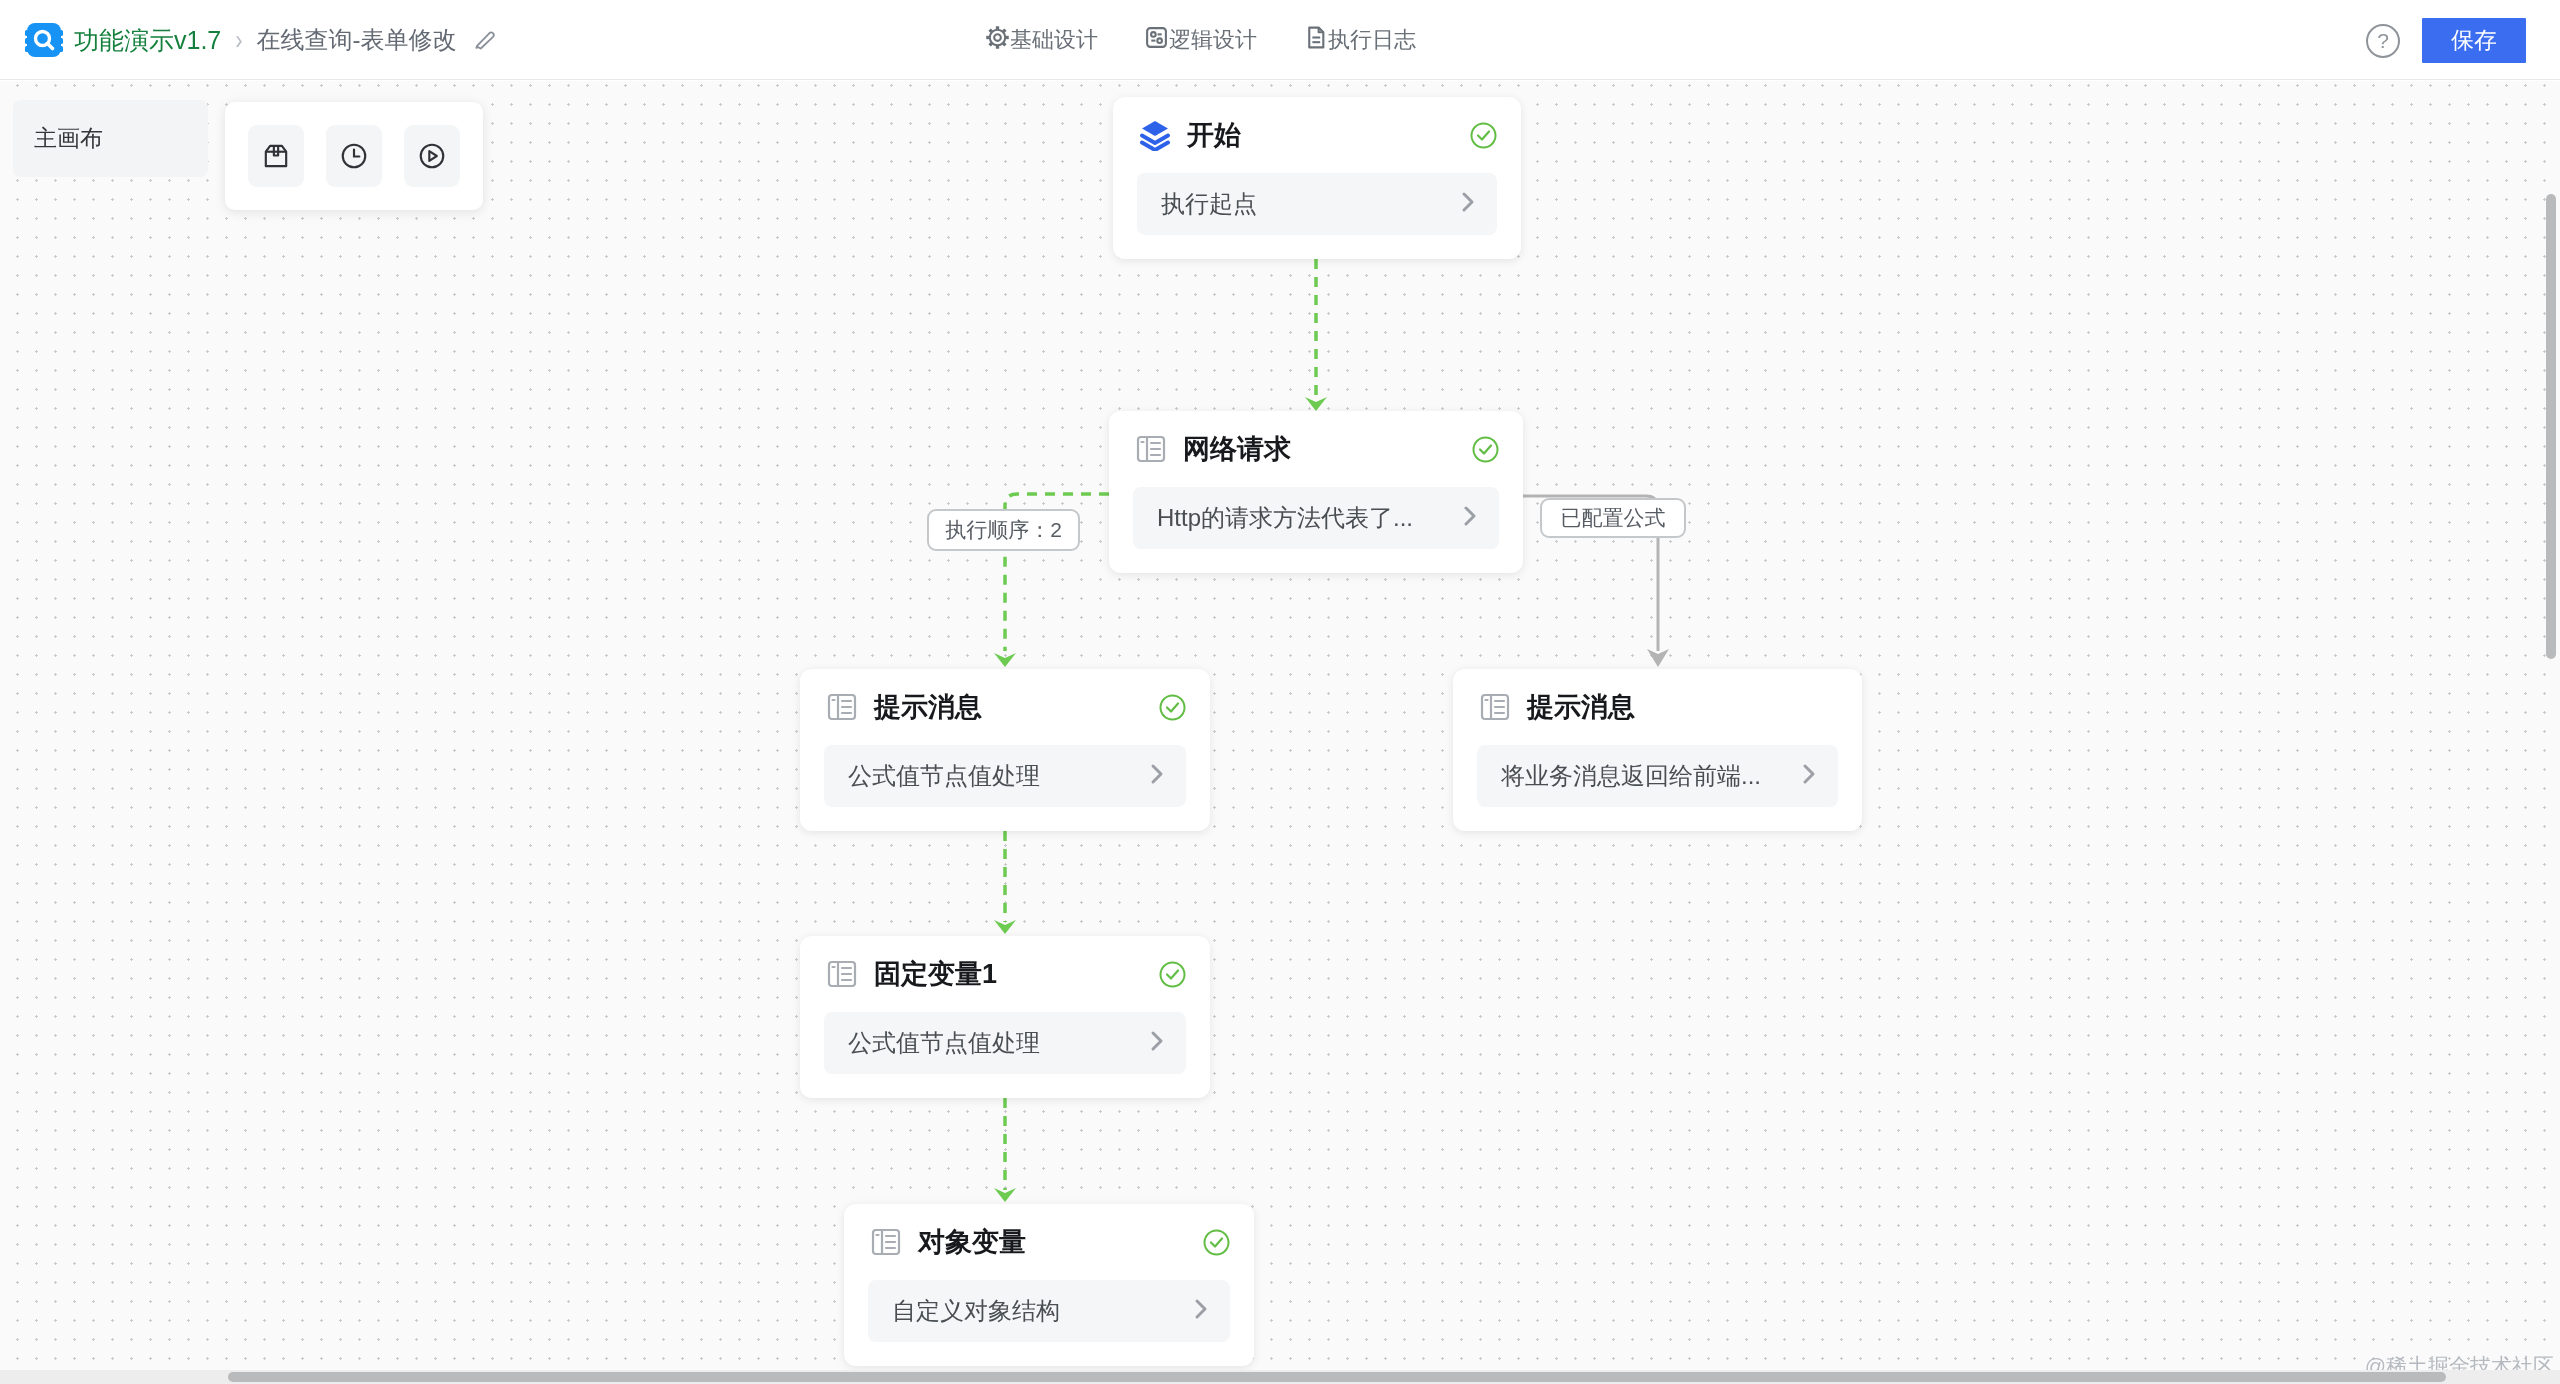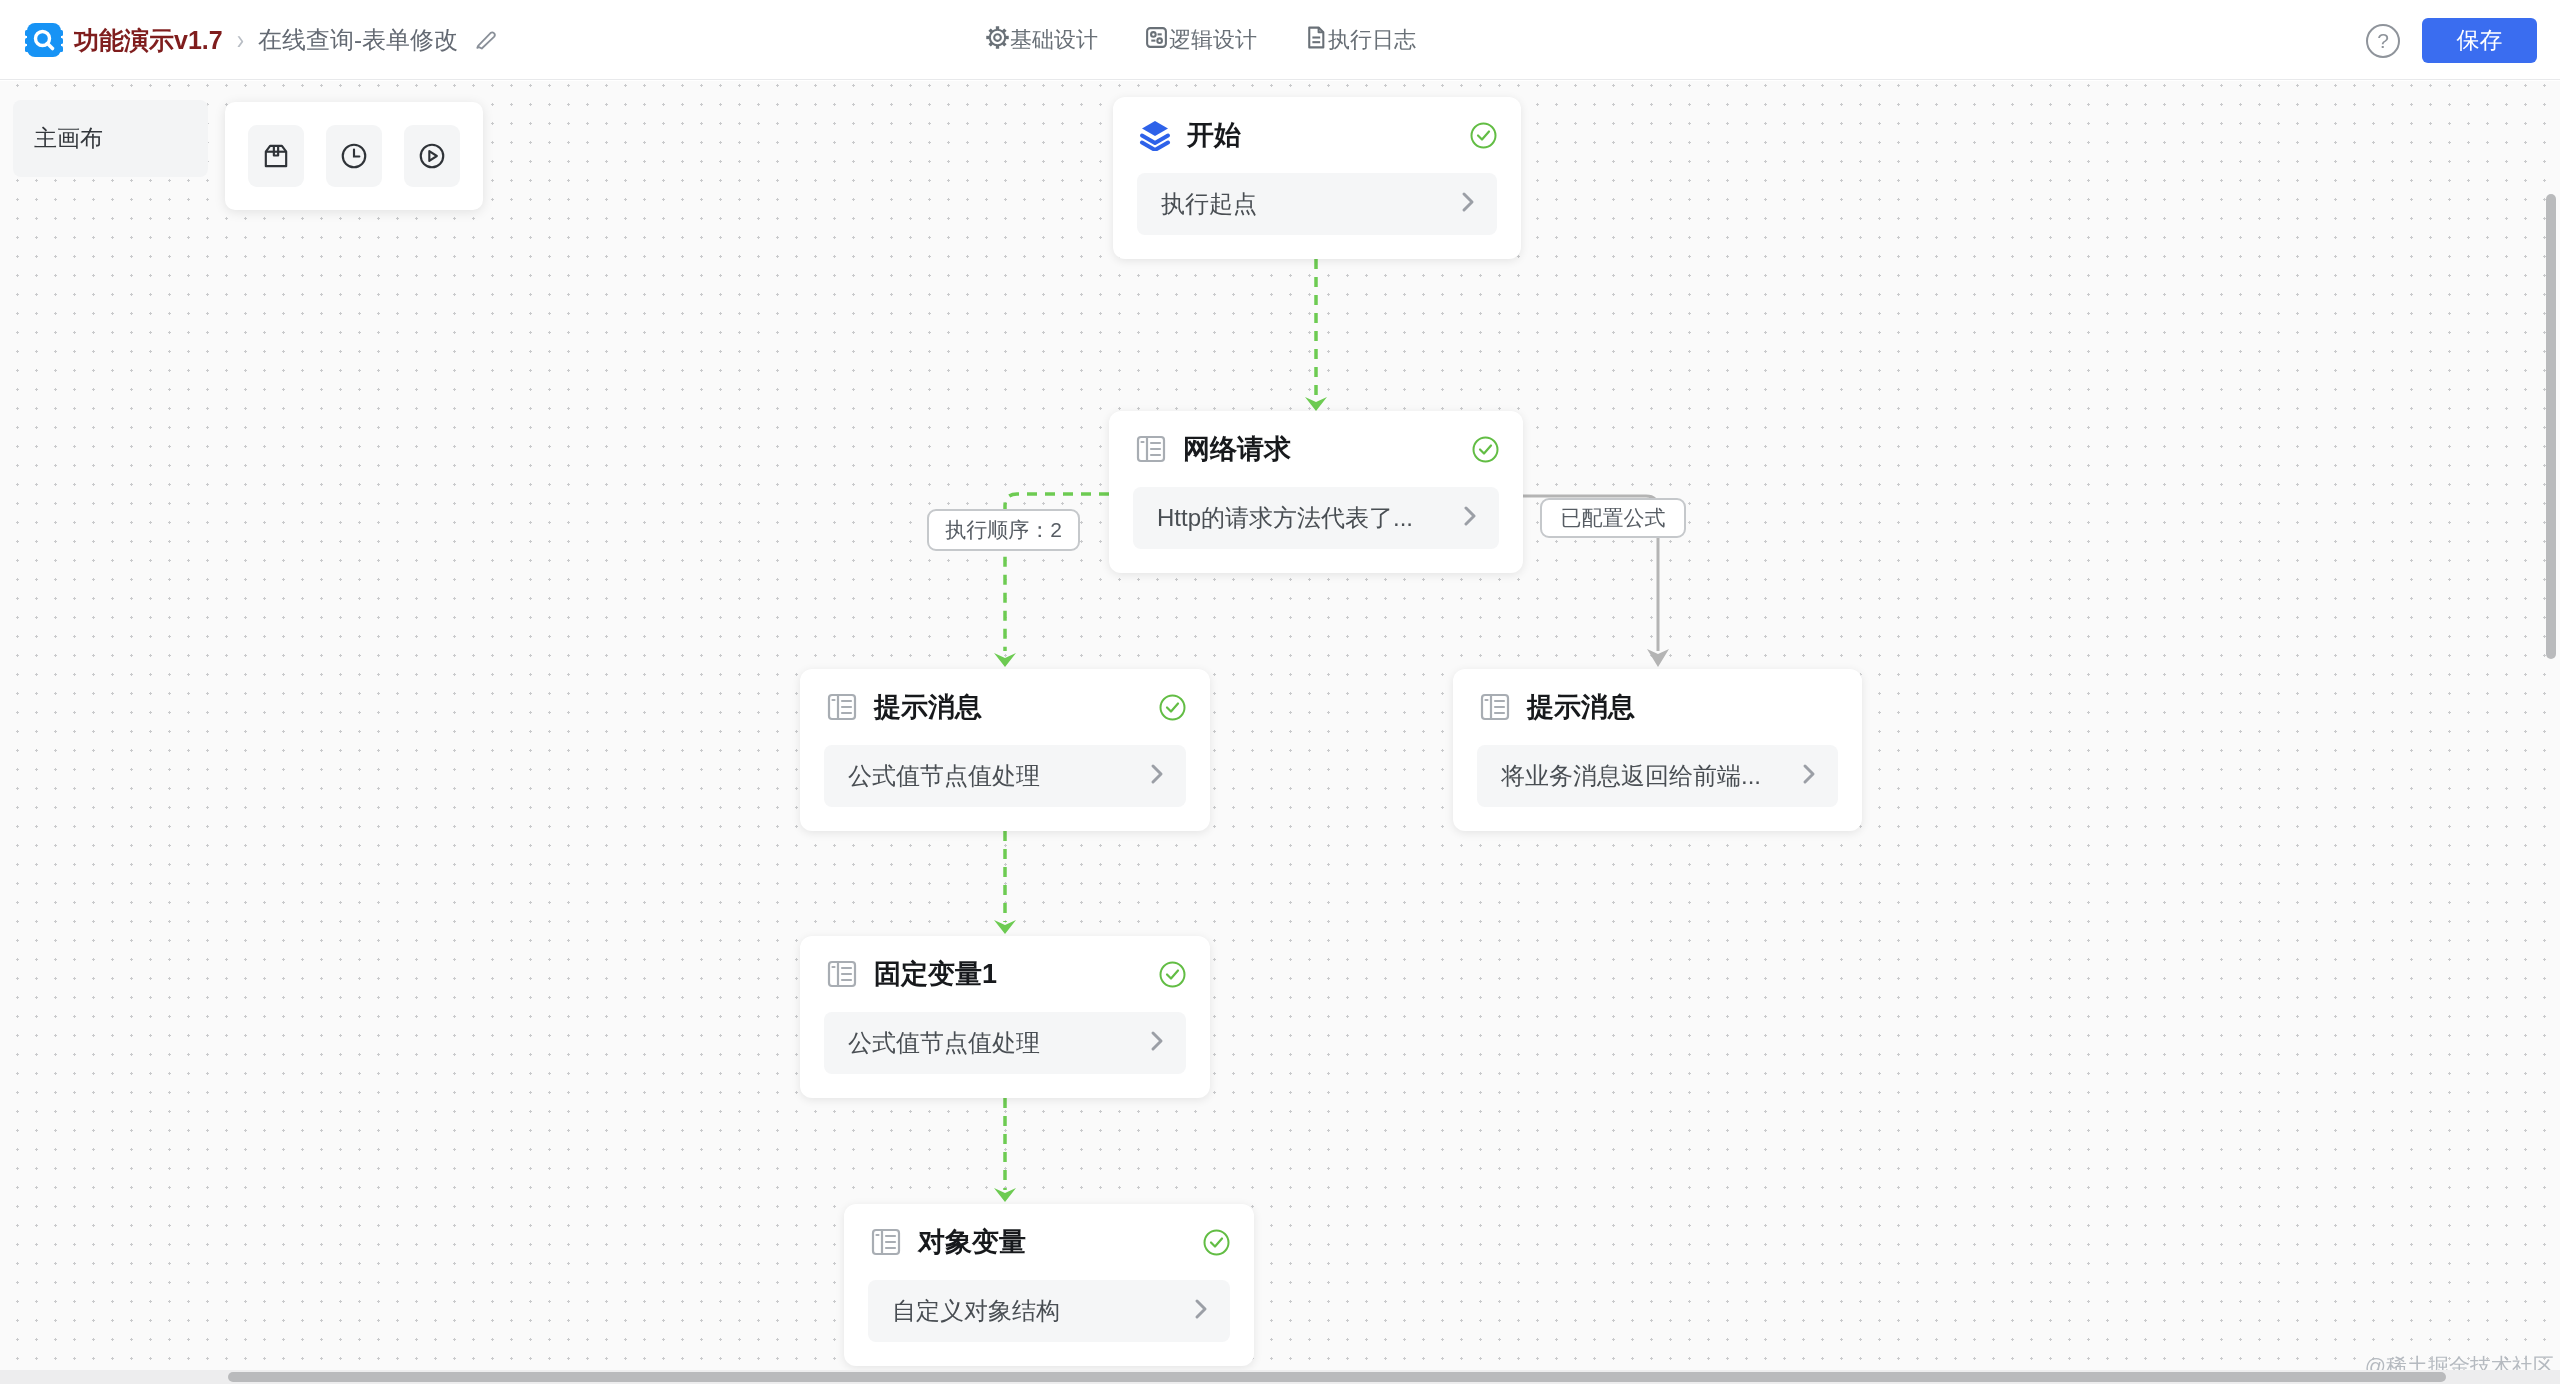--- a/index.html
+++ b/index.html
@@ -4,30 +4,30 @@
 <style>
   * { margin:0; padding:0; box-sizing:border-box; }
   html,body { width:2560px; height:1384px; overflow:hidden; background:#fff;
     font-family:"Liberation Sans","DejaVu Sans",sans-serif; }
 
   
   .topbar { position:absolute; left:0; top:0; width:2560px; height:80px;
     background:#fff; border-bottom:1px solid #e8e9eb; z-index:30; }
   .logo { position:absolute; left:25px; top:21px; width:38px; height:38px; }
   .crumbs { position:absolute; left:74px; top:0; height:80px; display:flex; align-items:center; gap:14px; }
-  .crumb-title { font-size:25px; font-weight:bold; color:#7f1d1d; }
+  .crumb-title { font-size:25px; font-weight:normal; color:#15803d; }
   .crumb-sep { color:#b9bec5; font-size:22px; transform:scaleY(1.25); }
   .crumb-page { font-size:24px; color:#646a73; }
   .pencil { display:inline-flex; margin-left:2px; }
   .tabs { position:absolute; left:985px; top:0; height:80px; display:flex; align-items:center; gap:46px; }
   .tab { display:flex; align-items:center; color:#697077; font-size:22px; cursor:pointer; }
   .help { position:absolute; left:2366px; top:24px; width:34px; height:34px; border:2px solid #8f949b;
     border-radius:50%; color:#8f949b; font-size:21px; display:flex; align-items:center; justify-content:center; }
-  .save-btn { position:absolute; left:2422px; top:18px; width:115px; height:45px; background:#3a6df0;
-    border:none; border-radius:6px; color:#fff; font-size:23px; cursor:pointer;
+  .save-btn { position:absolute; left:2422px; top:18px; width:104px; height:45px; background:#3a6df0;
+    border:none; border-radius:1px; color:#fff; font-size:23px; cursor:pointer;
     font-family:"Liberation Sans",sans-serif; }
 
   
   .canvas { position:absolute; left:0; top:81px; width:2560px; height:1301px; background:#fafafa;
     background-image:radial-gradient(#c9cacc 1.3px, transparent 1.4px);
     background-size:19px 19px; background-position:8px 14px; }
   .canvas-title { position:absolute; left:13px; top:19px; width:195px; height:77px; background:#f3f4f5;
     border-radius:8px; display:flex; align-items:center; padding-left:21px; font-size:23px; color:#33373c; }
   .toolbar { position:absolute; left:225px; top:21px; width:258px; height:108px; background:#fff;
     border-radius:10px; box-shadow:0 2px 12px rgba(0,0,0,.10); display:flex; align-items:center;

